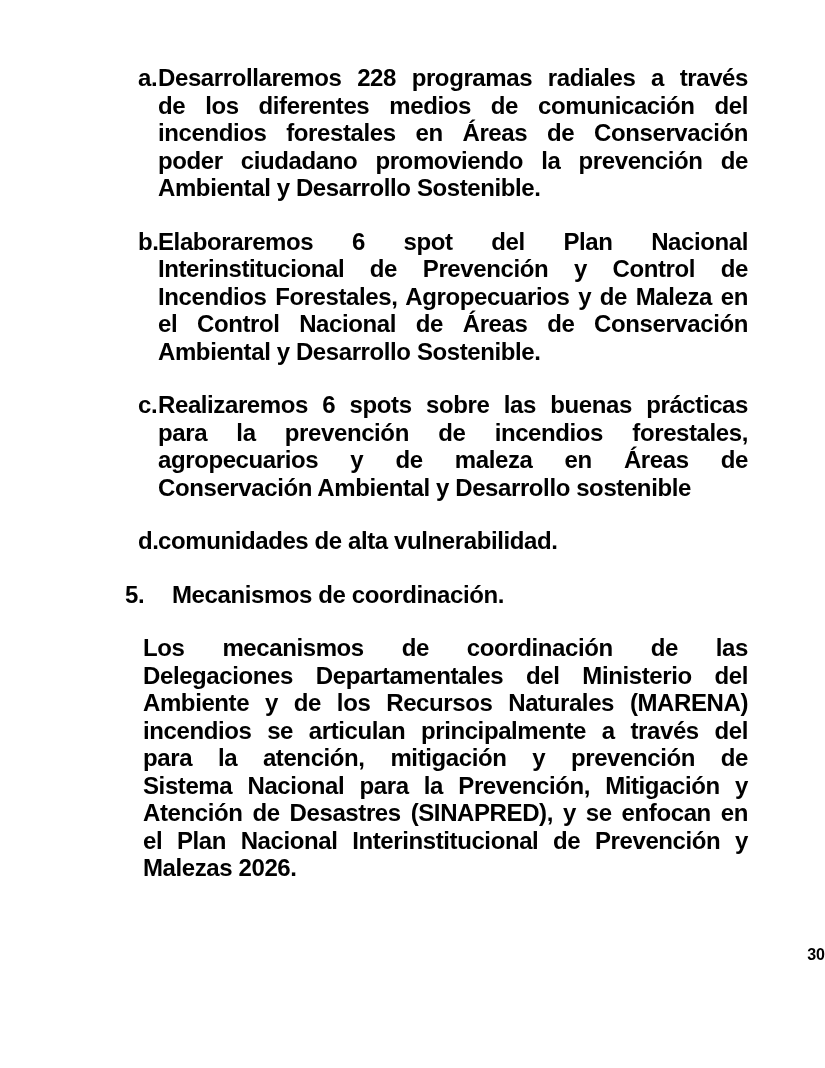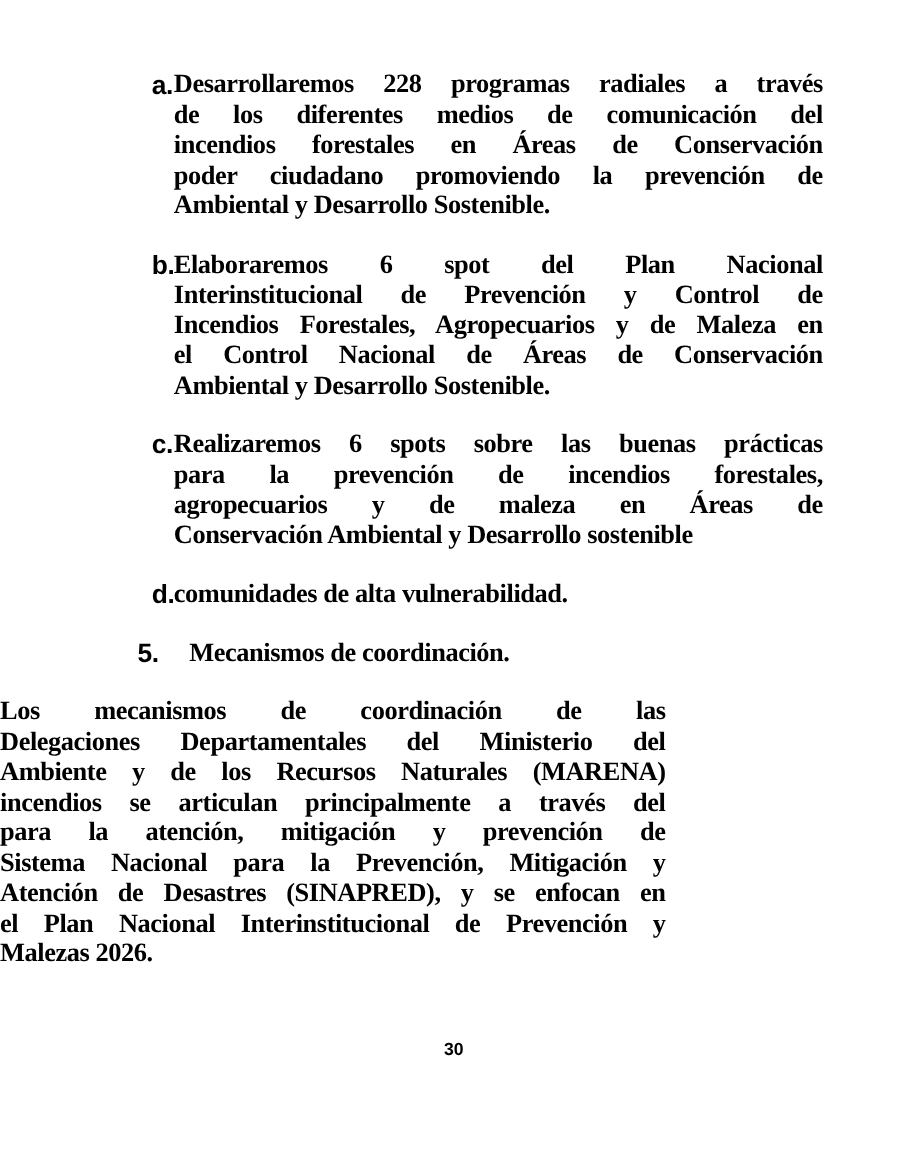--- a/index.html
+++ b/index.html
@@ -50,42 +50,42 @@
   }
   .heading-block .marker {
     position: absolute;
     left: 0;
     top: 0;
     font-size: 24px;
     line-height: 27.5px;
     letter-spacing: -0.4px;
   }
   .paragraph {
+    margin-left: 143px;
     width: 605px;
   }
   .line {
     font-size: 24px;
     line-height: 27.5px;
     letter-spacing: -0.4px;
     text-align: justify;
     text-align-last: justify;
     text-justify: inter-word;
     white-space: normal;
-    font-family: Liberation Serif, serif;
   }
   .line.last {
     text-align: right;
     text-align-last: left;
   }
   .page-number {
     position: absolute;
     top: 946px;
     left: 0;
     width: 825px;
-    text-align: center;
+    text-align: right;
     font-size: 16px;
     font-weight: bold;
   }
 </style>
 </head>
 <body>
 
 <div class="page">
   <div class="content" id="doc-content">
       <div class="block list-item">

